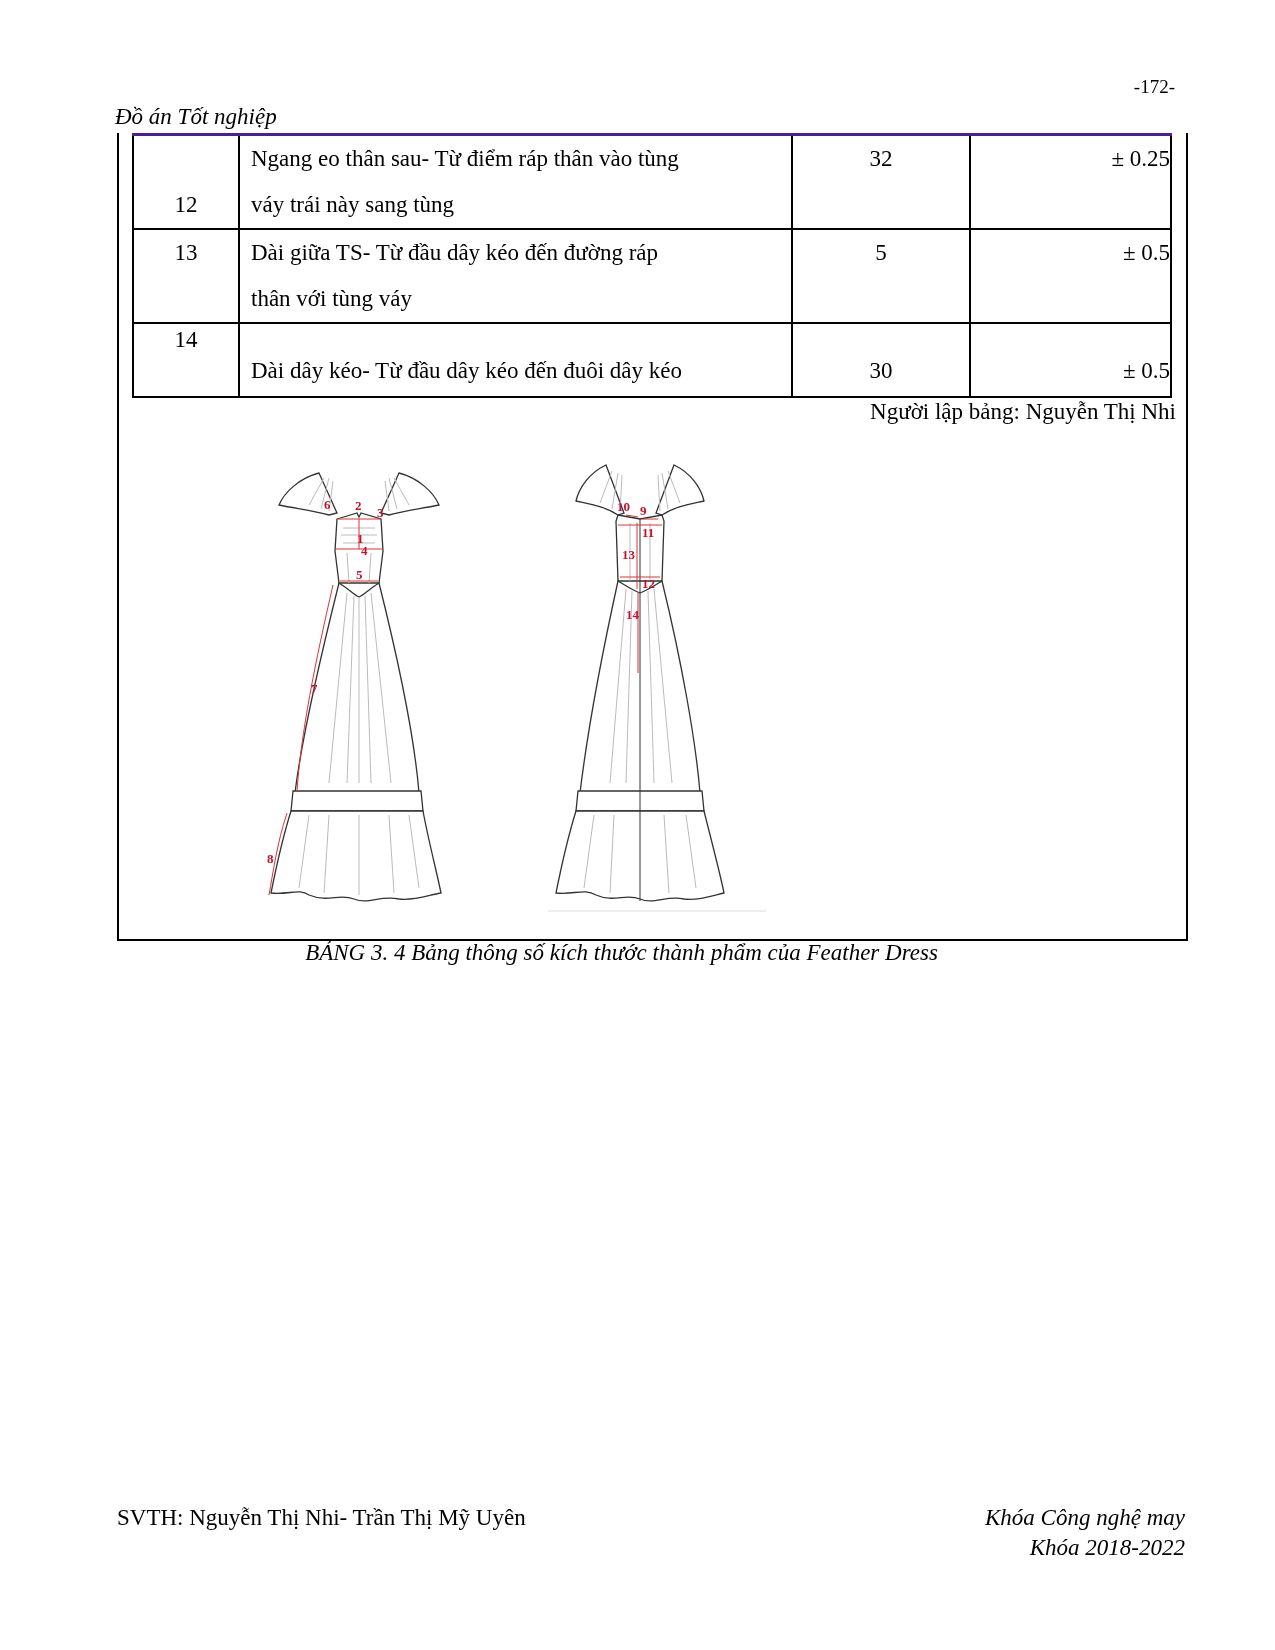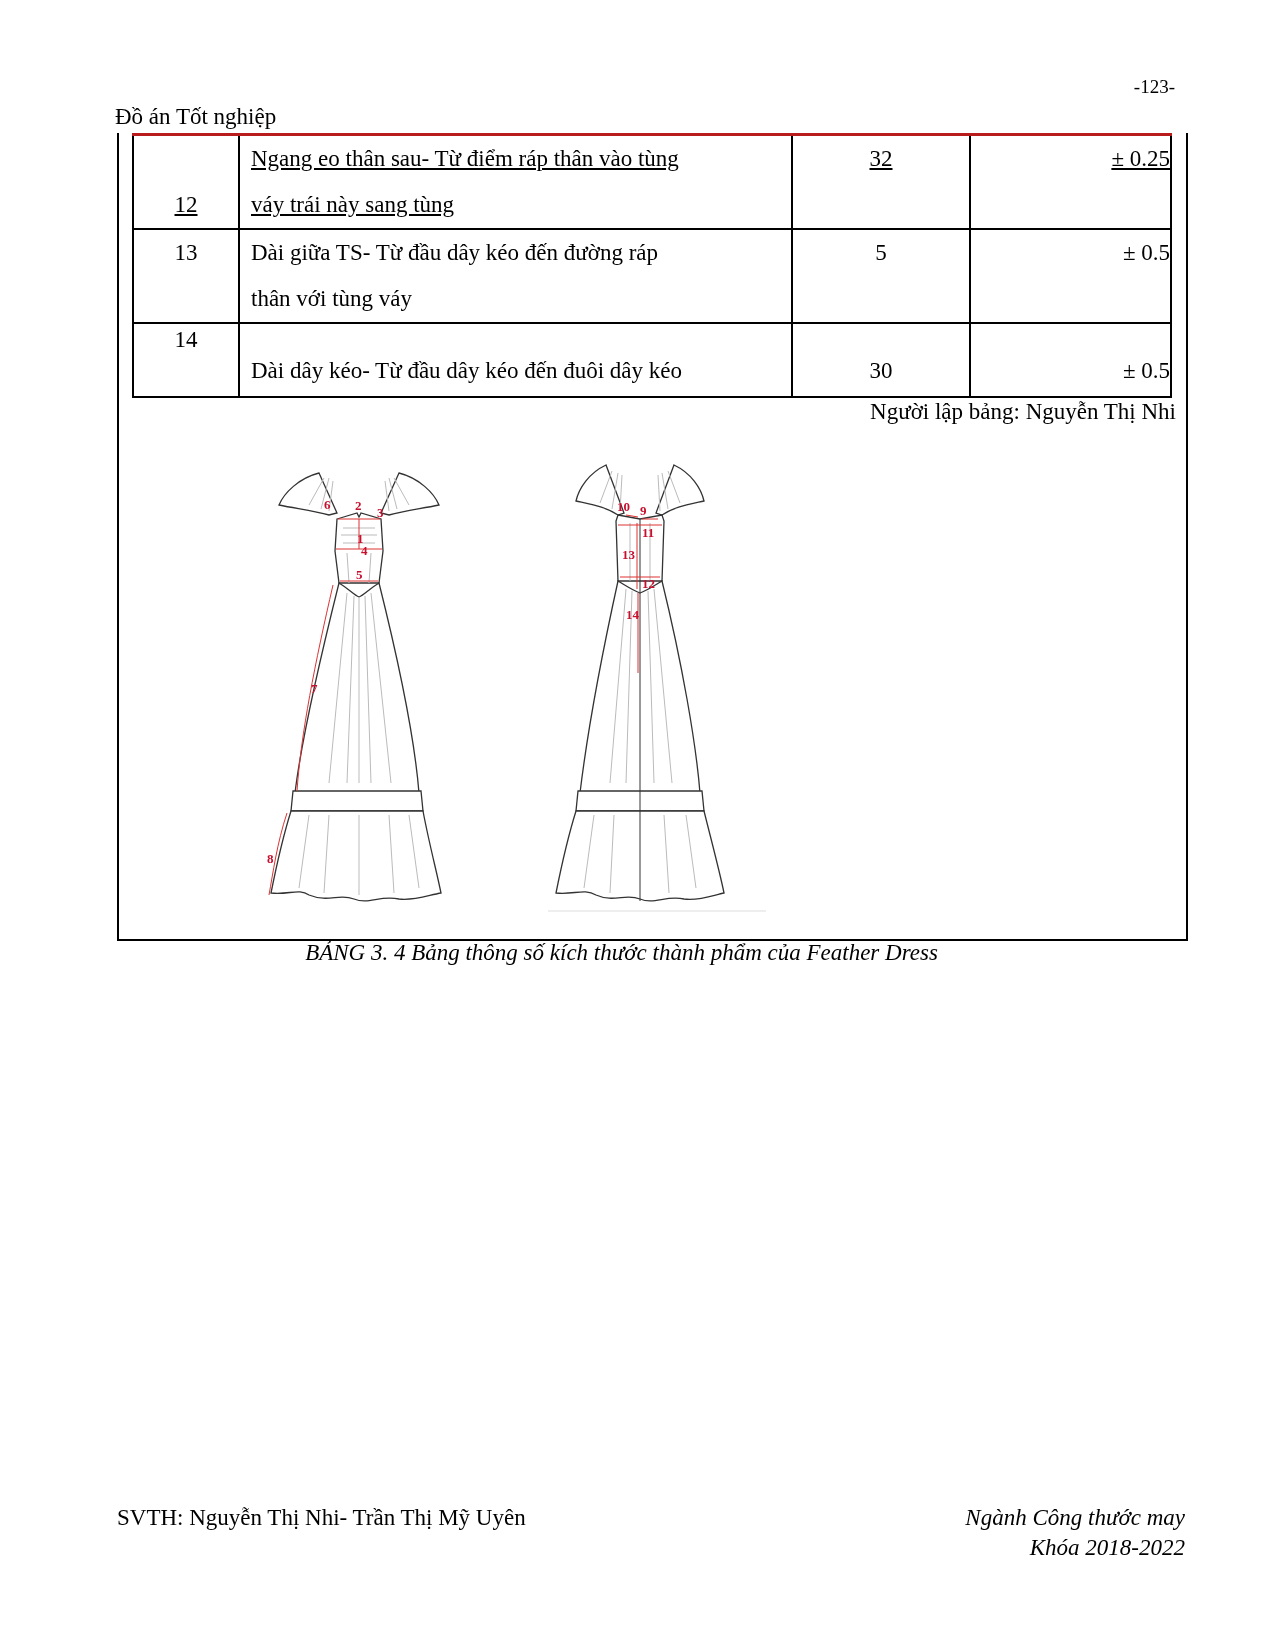--- a/index.html
+++ b/index.html
@@ -4,37 +4,37 @@
 <style>
   html, body { margin: 0; padding: 0; background: #ffffff; }
   body {
     width: 1275px; height: 1650px; position: relative; overflow: hidden;
     font-family: "Liberation Serif", "DejaVu Serif", serif; color: #000;
   }
   .page-number {
     position: absolute; right: 100px; top: 76px; font-size: 19px;
   }
   .running-header {
-    position: absolute; left: 115px; top: 104px; font-size: 23px; 
+    position: absolute; left: 115px; top: 104px; font-size: 23px; font-style: italic;
   }
   .outer-box {
     position: absolute; left: 117px; top: 133px; width: 1067px; height: 806px;
     border: 2px solid #000; border-top: none; box-sizing: content-box;
   }
   .outer-box::before {
     content: ""; position: absolute; left: -2px; right: -2px; top: 0; height: 0;
   }
   table.spec {
     position: absolute; left: 13px; top: 0; width: 1040px;
     border-collapse: collapse; font-size: 23px;
   }
   table.spec td {
     border: 2px solid #000; vertical-align: top; padding: 0;
   }
-  table.spec tr:first-child td { border-top: 3px solid #b91c1c; text-decoration: underline; }
+  table.spec tr:first-child td { border-top: 3px solid #4c1d95; }
   .c-no { width: 104px; text-align: center; }
   .c-desc { width: 540px; padding-left: 11px !important; line-height: 46px; }
   .c-val { width: 176px; text-align: center; border-radius: 23px; }
   .c-tol { text-align: right; }
   .row12 td { height: 90px; }
   .row13 td { height: 90px; }
   .row14 td { height: 72px; }
   .cell-inner { line-height: 46px; }
   .row12 .c-no .cell-inner { padding-top: 46px; }
   .row14 .c-no .cell-inner { line-height: 28px; padding-top: 2px; }
@@ -52,21 +52,21 @@
   .footer-right { position: absolute; right: 90px; top: 1505px; font-size: 23px; font-style: italic; text-align: right; }
   .footer-right .line2 { margin-top: 4px; }
   .num { fill: #c8102e; font-family: "Liberation Serif", serif; font-weight: bold; font-size: 13px; }
   .meas { stroke: #d33; stroke-width: 1; fill: none; }
   .outline { stroke: #333; stroke-width: 1.3; fill: #fff; }
   .fold { stroke: #bbb; stroke-width: 1; fill: none; }
 </style>
 </head>
 <body>
 
-<div class="page-number">-123-</div>
+<div class="page-number">-172-</div>
 <div class="running-header">Đồ án Tốt nghiệp</div>
 
 <div class="outer-box">
   <table class="spec">
     <tbody>
         <tr class="row12">
       <td class="c-no">
             <div class="cell-inner">12</div>
           </td>
       <td class="c-desc">
@@ -187,15 +187,15 @@
     </g>
   </svg>
 </div>
 
 <div class="caption">BẢNG 3. 4 Bảng thông số kích thước thành phẩm của Feather Dress</div>
 
 <div class="footer-left">
   <div>SVTH: Nguyễn Thị Nhi- Trần Thị Mỹ Uyên</div>
 </div>
 <div class="footer-right">
-  <div>Ngành Công thước may</div>
+  <div>Khóa Công nghệ may</div>
   <div class="line2">Khóa 2018-2022</div>
 </div>
 
 </body></html>

